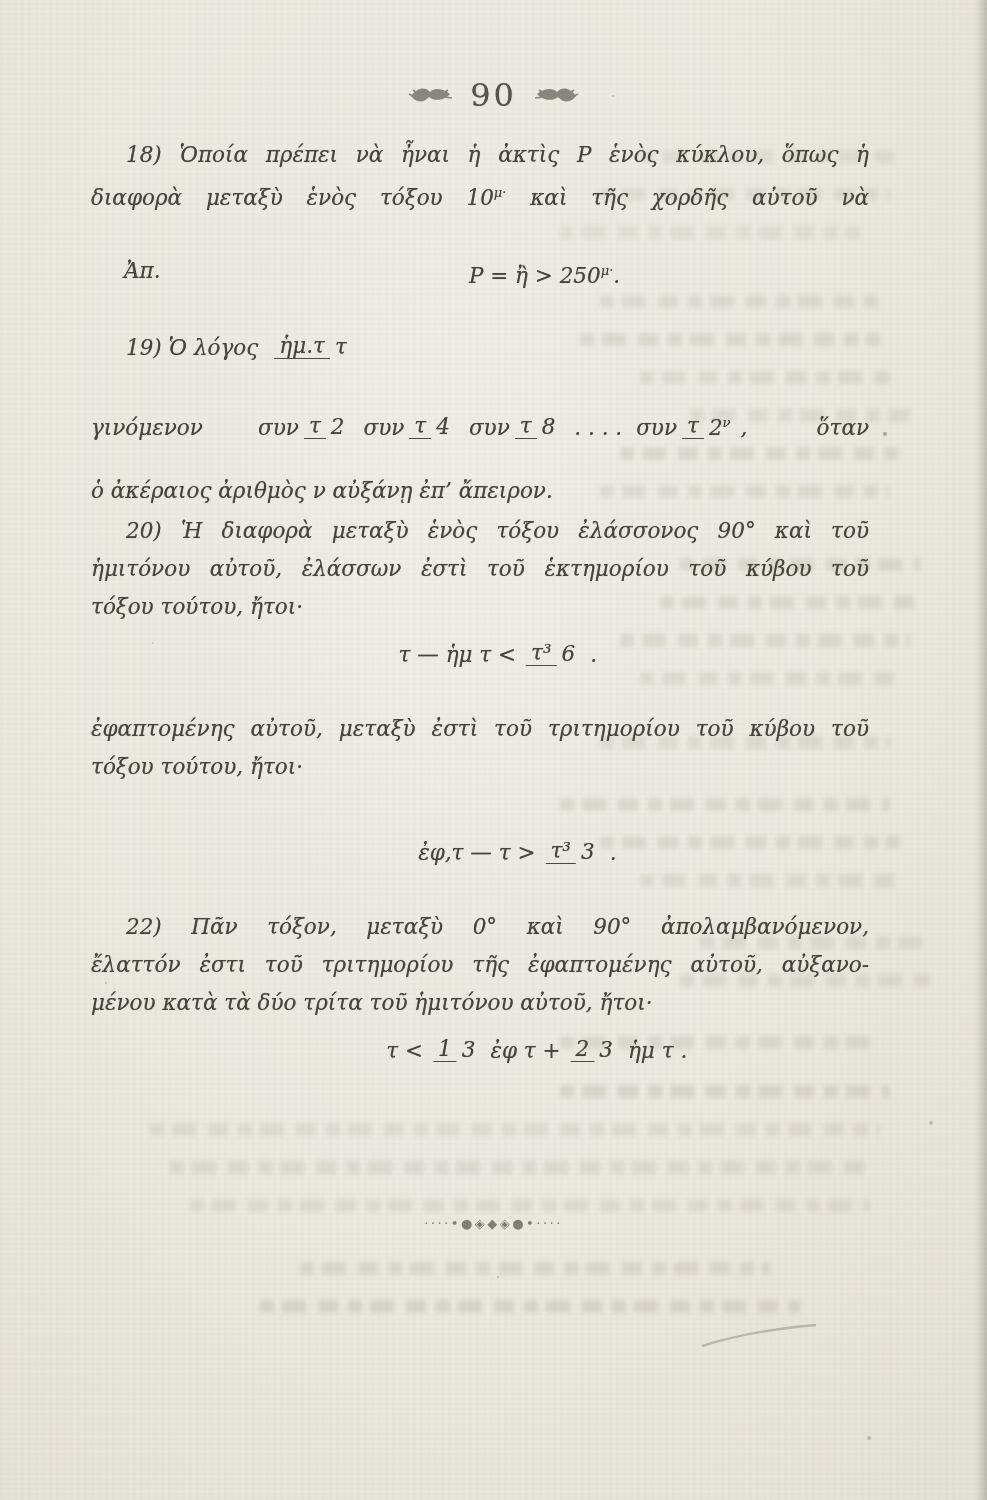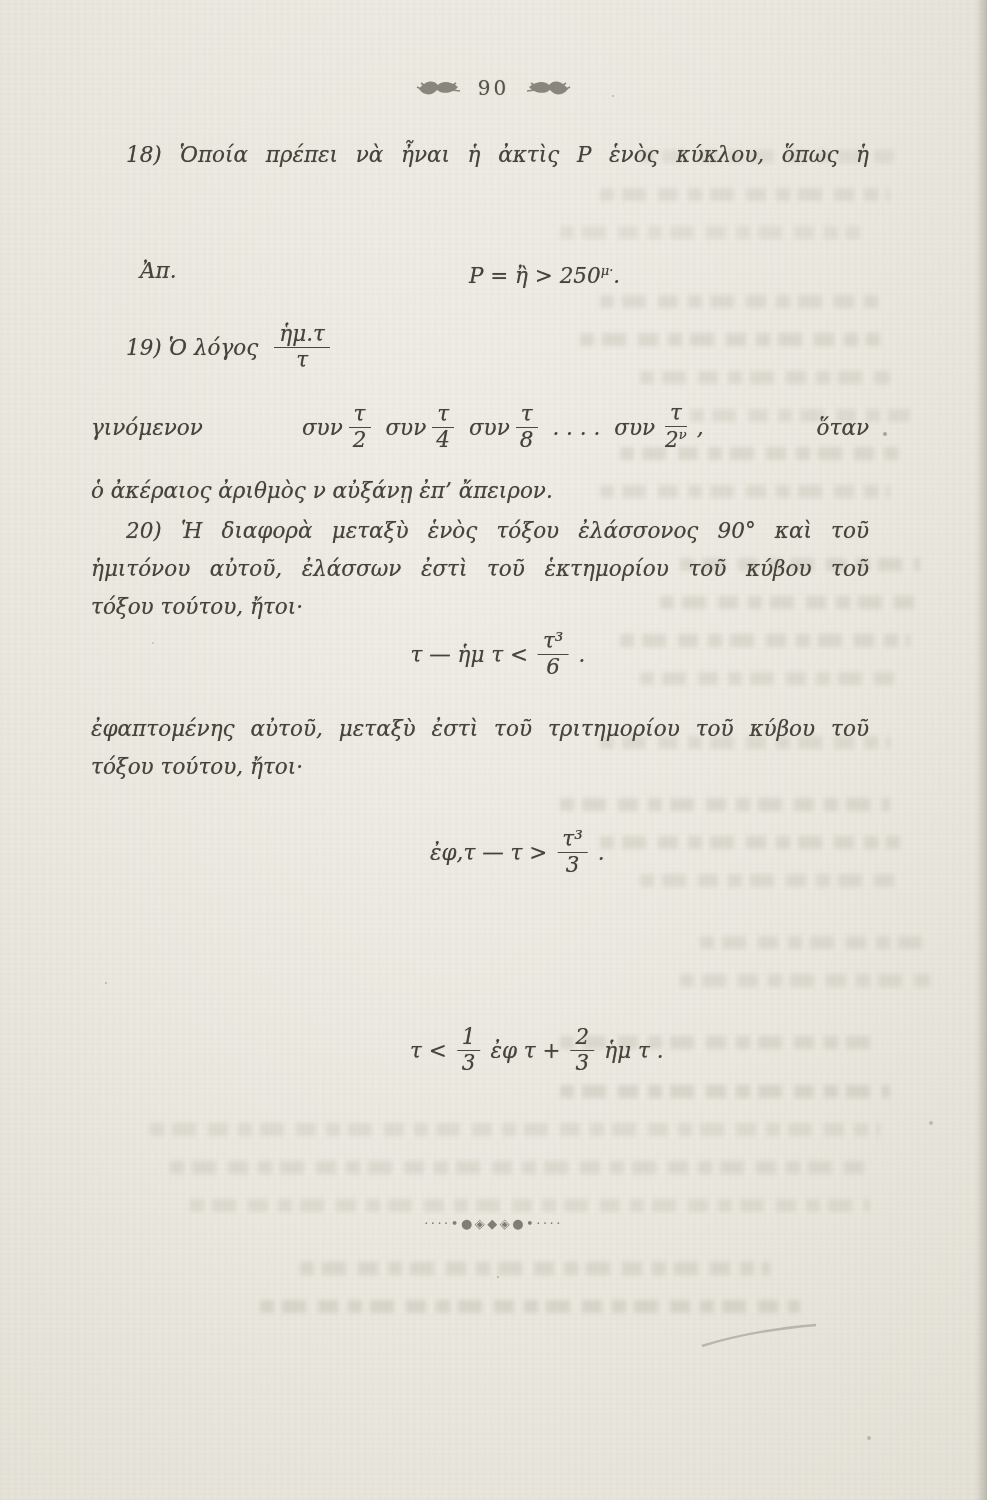--- a/index.html
+++ b/index.html
@@ -11,49 +11,49 @@
     color:#45433b;
   }
   .grain{position:absolute;inset:0;pointer-events:none;
     background-image:repeating-linear-gradient(0deg, rgba(120,115,100,.02) 0 2px, transparent 2px 5px),
                      repeating-linear-gradient(90deg, rgba(120,115,100,.018) 0 3px, transparent 3px 7px);}
   .edge-shadow{position:absolute;right:0;top:0;width:12px;height:100%;
     background:linear-gradient(90deg, rgba(0,0,0,0) 0%, rgba(90,88,78,.16) 60%, rgba(90,88,78,.30) 100%);}
 
   .header{position:absolute;top:76px;left:0;width:100%;display:flex;justify-content:center;
     align-items:center;gap:16px;font-style:normal;}
-  .page-number{font-size:20px;letter-spacing:3px;color:#55534a;text-shadow:0 0 1px rgba(85,83,74,.5);}
+  .page-number{font-size:32px;letter-spacing:3px;color:#55534a;text-shadow:0 0 1px rgba(85,83,74,.5);}
   .fleuron{opacity:.78;}
 
   .block{position:absolute;left:91px;width:778px;}
   .line{height:38px;line-height:38px;font-size:21.5px;white-space:normal;
     text-shadow:0 0 .7px rgba(62,60,52,.55);}
   .just{text-align:justify;text-align-last:justify;}
   .indent{text-indent:35px;}
   sup{font-size:13px;font-style:italic;}
 
-  .frac{display:inline-flex;flex-direction:column;align-items:center;vertical-align:middle;
+  .frac{display:inline-flex;flex-direction:row;align-items:center;vertical-align:middle;
     line-height:1.05;font-size:21.5px;}
   .frac .num{display:block;padding:0 5px 1px 5px;border-bottom:1.6px solid #4a4840;}
   .frac .den{display:block;padding:1px 5px 0 5px;}
 
   .flexline{display:flex;align-items:center;font-size:21.5px;height:58px;
     text-shadow:0 0 .7px rgba(62,60,52,.55);}
   .fill{flex:1;text-align:justify;text-align-last:justify;margin-left:16px;}
   .syn-group{display:inline-flex;align-items:center;}
   .syn-item{display:inline-flex;align-items:center;gap:5px;margin-right:14px;}
 
   .formula-row{position:absolute;left:105px;width:778px;height:64px;}
   .f-inner{position:absolute;top:0;transform:translateX(-50%);display:inline-flex;
     align-items:center;gap:10px;white-space:nowrap;font-size:21.5px;height:64px;
     text-shadow:0 0 .7px rgba(62,60,52,.55);}
 
   .answer-row{position:absolute;left:105px;width:778px;height:38px;line-height:38px;font-size:21.5px;
     text-shadow:0 0 .7px rgba(62,60,52,.55);}
-  .answer-label{position:absolute;left:35px;}
+  .answer-label{position:absolute;left:19px;}
   .answer-formula{position:absolute;left:56.5%;transform:translateX(-50%);white-space:nowrap;}
 
   .footer-ornament{position:absolute;top:1216px;left:0;width:100%;text-align:center;
     font-style:normal;font-size:13px;letter-spacing:2.5px;color:#6f6d62;opacity:.85;}
 
   .bleed{position:absolute;height:13px;border-radius:2px;filter:blur(2.3px);pointer-events:none;
     background:repeating-linear-gradient(90deg,#9a9482 0 14px,transparent 14px 22px,#9a9482 22px 46px,transparent 46px 58px,#9a9482 58px 78px,transparent 78px 88px);}
   .pencil{position:absolute;left:698px;top:1320px;opacity:.75;}
   .speck{position:absolute;top:0;left:0;width:2px;height:2px;border-radius:50%;background:transparent;
     box-shadow:884px 433px 0 1px rgba(90,88,78,.45),
@@ -104,20 +104,21 @@
     </svg>
     <span class="page-number">90</span>
     <svg class="fleuron" width="46" height="22" viewBox="0 0 46 22" style="transform:scaleX(-1)">
       <path d="M3 12 C9 4, 17 2, 22 8 C27 3, 35 5, 42 10 C37 16, 27 18, 21 13 C15 20, 7 18, 3 12 Z" fill="#6e6c61"></path>
       <path d="M1 10 L9 14 M5 6 L12 11 M40 6 L34 10 M44 14 L36 13" stroke="#6e6c61" stroke-width="1.6" fill="none"></path>
     </svg>
   </div>
 
   <div class="block" style="top:136px">
     <div class="line just indent"><span>18) Ὁποία πρέπει νὰ ἦναι ἡ ἀκτὶς P ἑνὸς κύκλου, ὅπως ἡ</span></div>
+    <div class="line just"><span>διαφορὰ μεταξὺ ἑνὸς τόξου 10</span><sup>μ·</sup> <span>καὶ τῆς χορδῆς αὐτοῦ νὰ</span></div>
   </div>
 
   <div class="answer-row" style="top:252px">
     <span class="answer-label">Ἀπ.</span>
     <span class="answer-formula"><span>P = ἢ &gt; 250</span><sup>μ·</sup><span>.</span></span>
   </div>
 
   <div class="block" style="top:318px">
     <div class="flexline">
       <span style="padding-left:35px">19) Ὁ λόγος</span>
@@ -191,20 +192,25 @@
     <div class="f-inner" style="left:53%">
       <span>ἐφ,τ — τ &gt;</span>
       <span class="frac">
           <span class="num">τ³</span>
           <span class="den">3</span>
         </span>
       <span>.</span>
     </div>
   </div>
 
+  <div class="block" style="top:908px">
+    <div class="line just indent"><span>22) Πᾶν τόξον, μεταξὺ 0° καὶ 90° ἀπολαμβανόμενον,</span></div>
+    <div class="line just"><span>ἔλαττόν ἐστι τοῦ τριτημορίου τῆς ἐφαπτομένης αὐτοῦ, αὐξανο-</span></div>
+    <div class="line"><span>μένου κατὰ τὰ δύο τρίτα τοῦ ἡμιτόνου αὐτοῦ, ἤτοι·</span></div>
+  </div>
 
   <div class="formula-row" style="top:1018px">
     <div class="f-inner" style="left:55.5%">
       <span>τ &lt;</span>
       <span class="frac">
           <span class="num">1</span>
           <span class="den">3</span>
         </span>
       <span>ἐφ τ +</span>
       <span class="frac">

